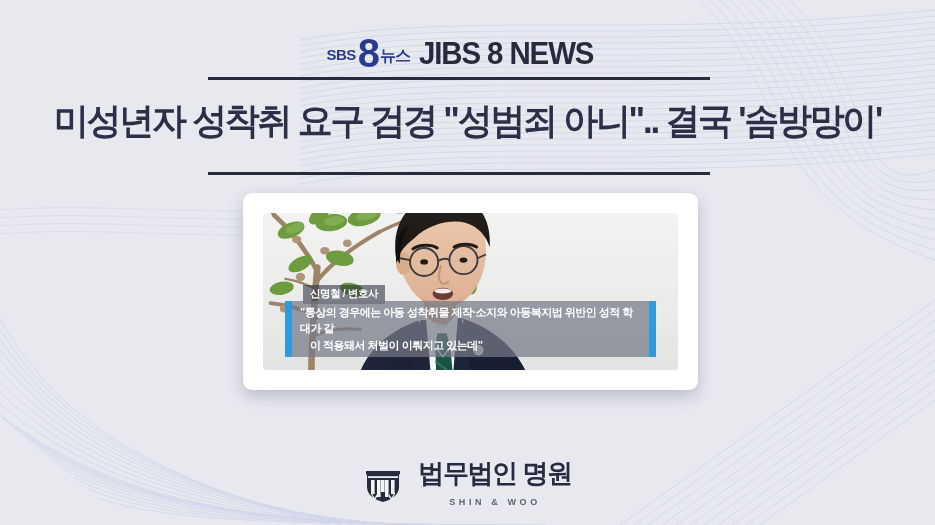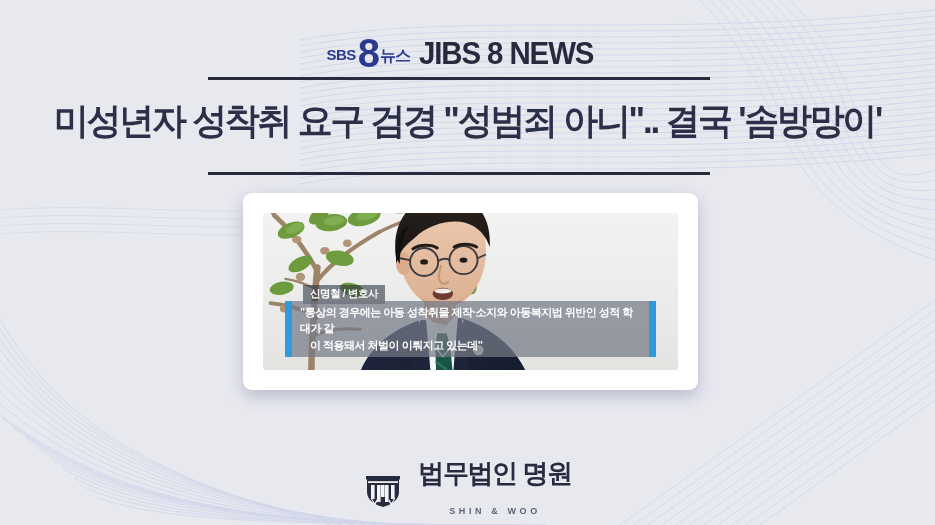--- a/index.html
+++ b/index.html
@@ -167,21 +167,21 @@
     color:#262b40;
     letter-spacing:-1.4px;
     line-height:1.05;
   }
   .firm-sub {
     font-size:9px;
     font-weight:bold;
     color:#5c6278;
     letter-spacing:3.6px;
     line-height:1.1;
-    margin-top:20px;
+    margin-top:11px;
     text-align:center;
   }
 </style>
 </head>
 <body>
 
 <div class="slide">
 
   <svg id="bg-waves" viewBox="0 0 935 525" preserveAspectRatio="none">
     <defs>

